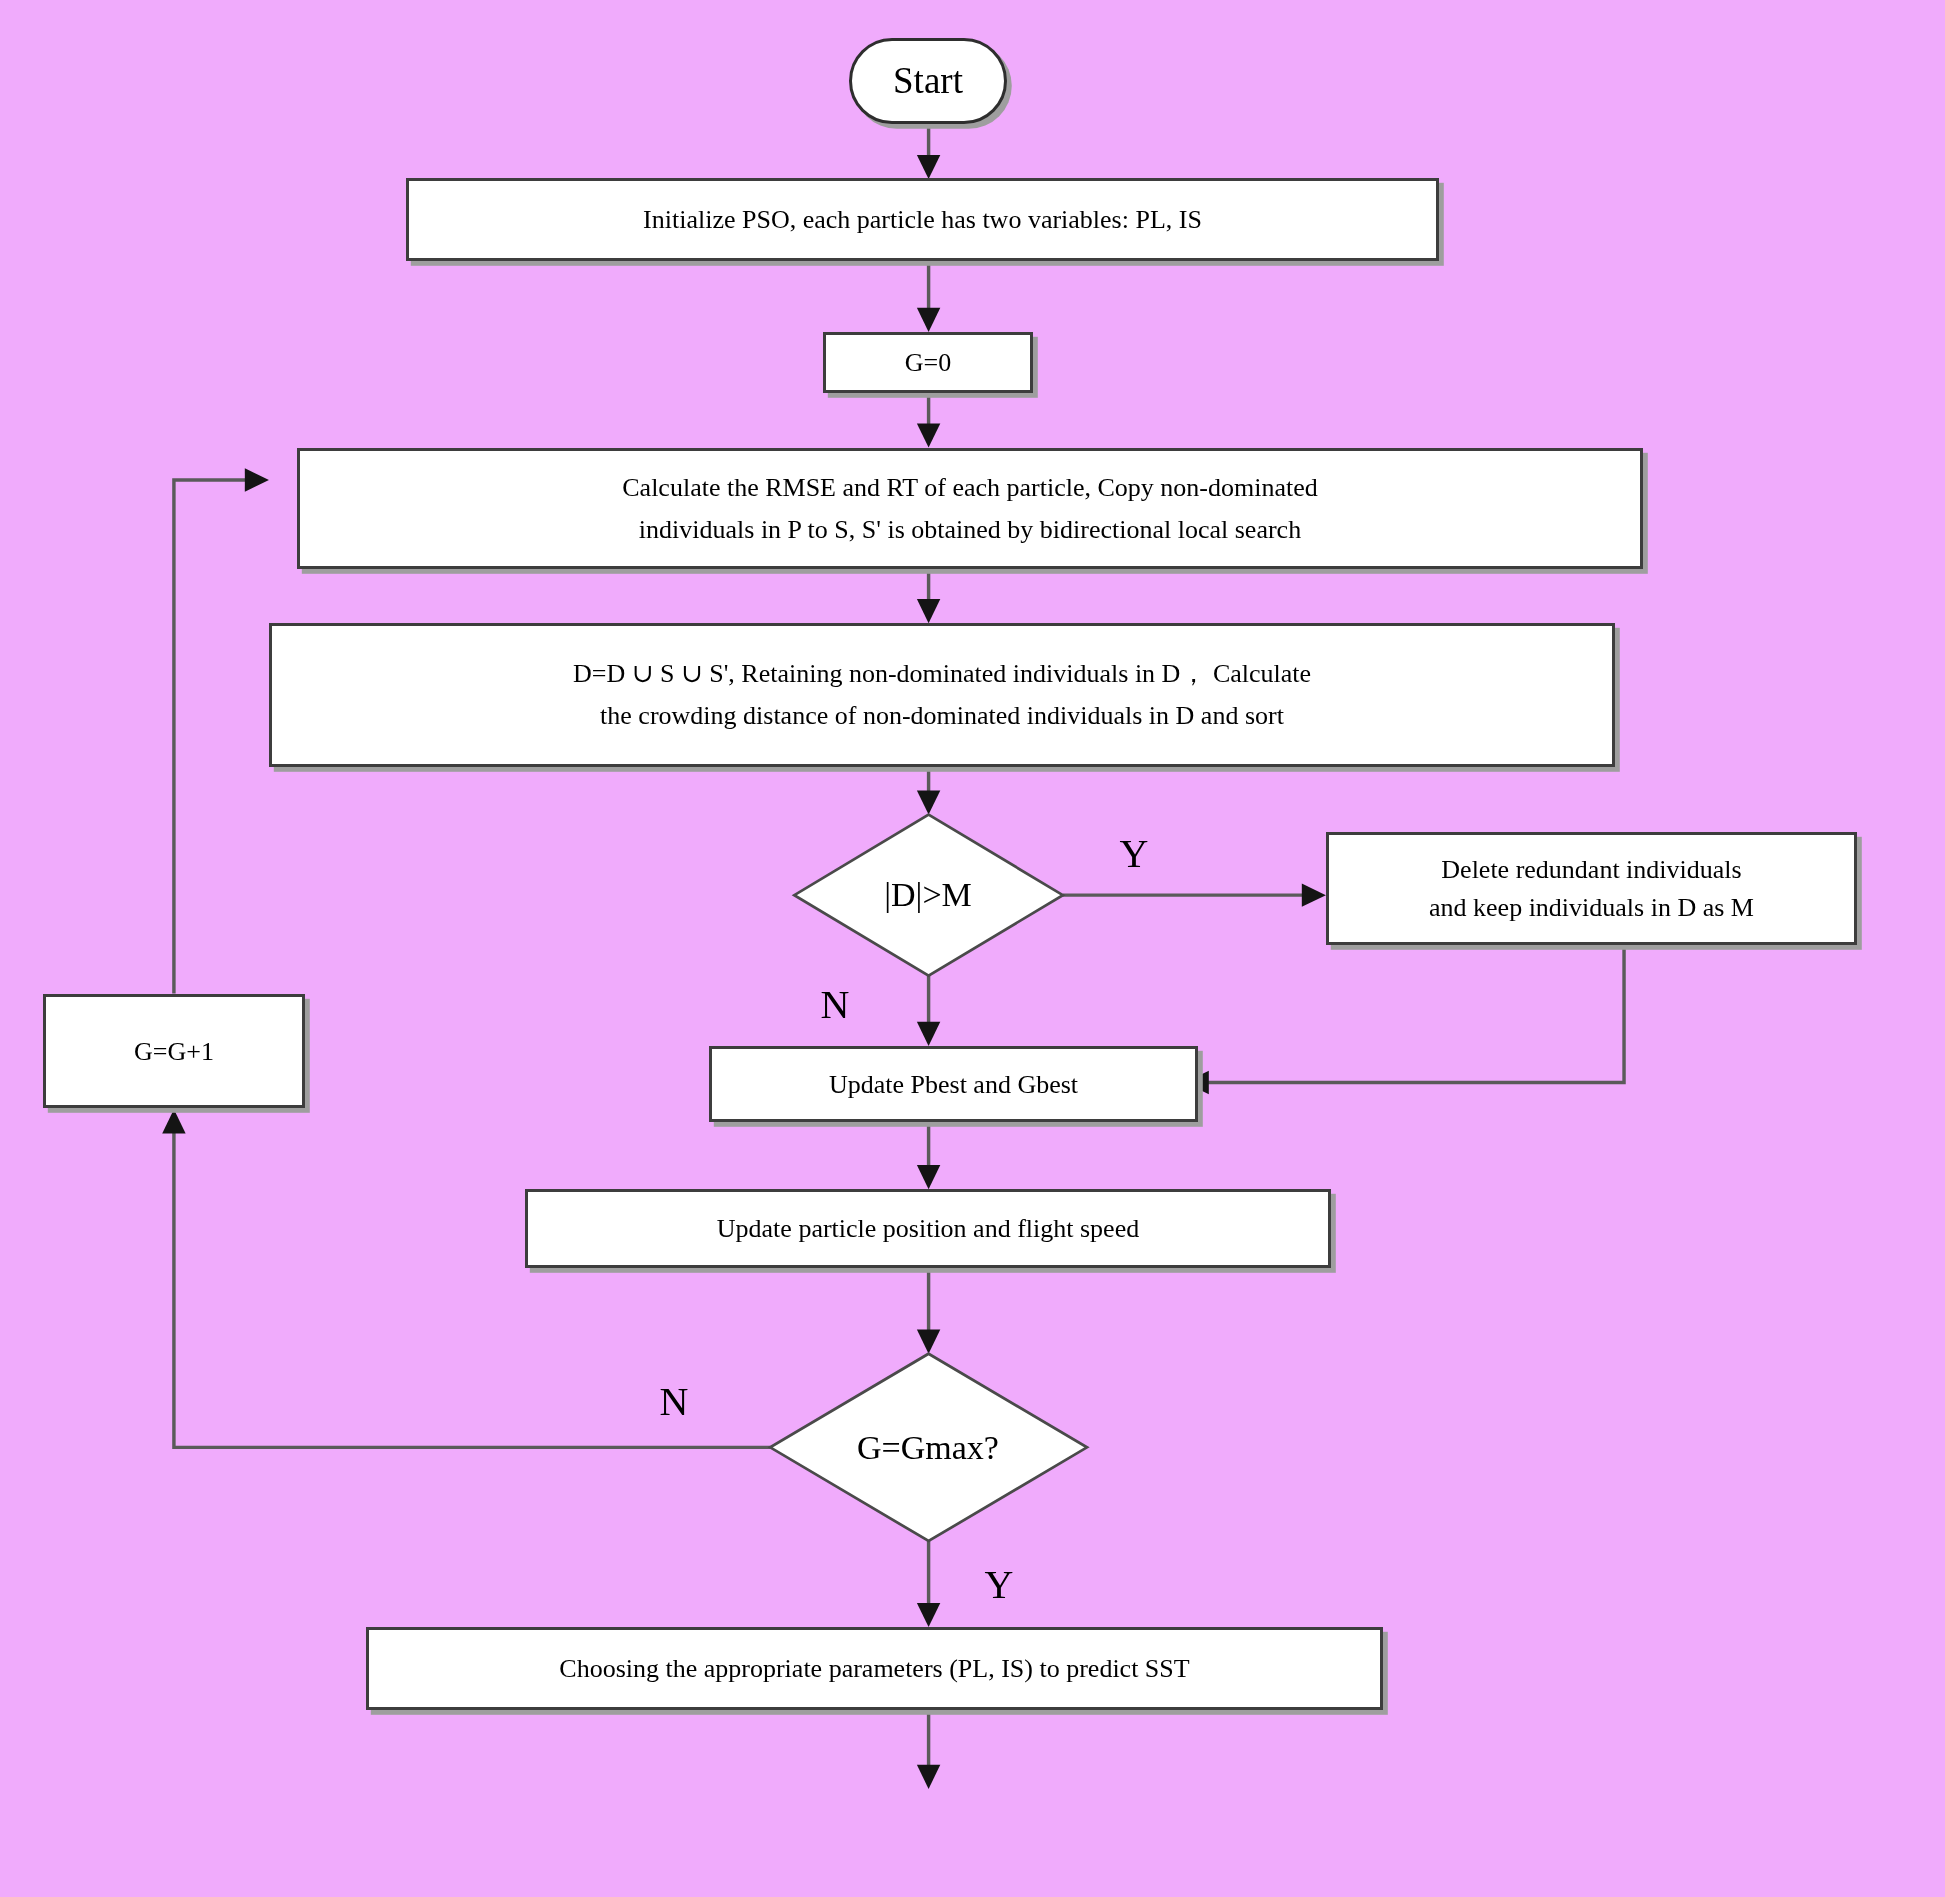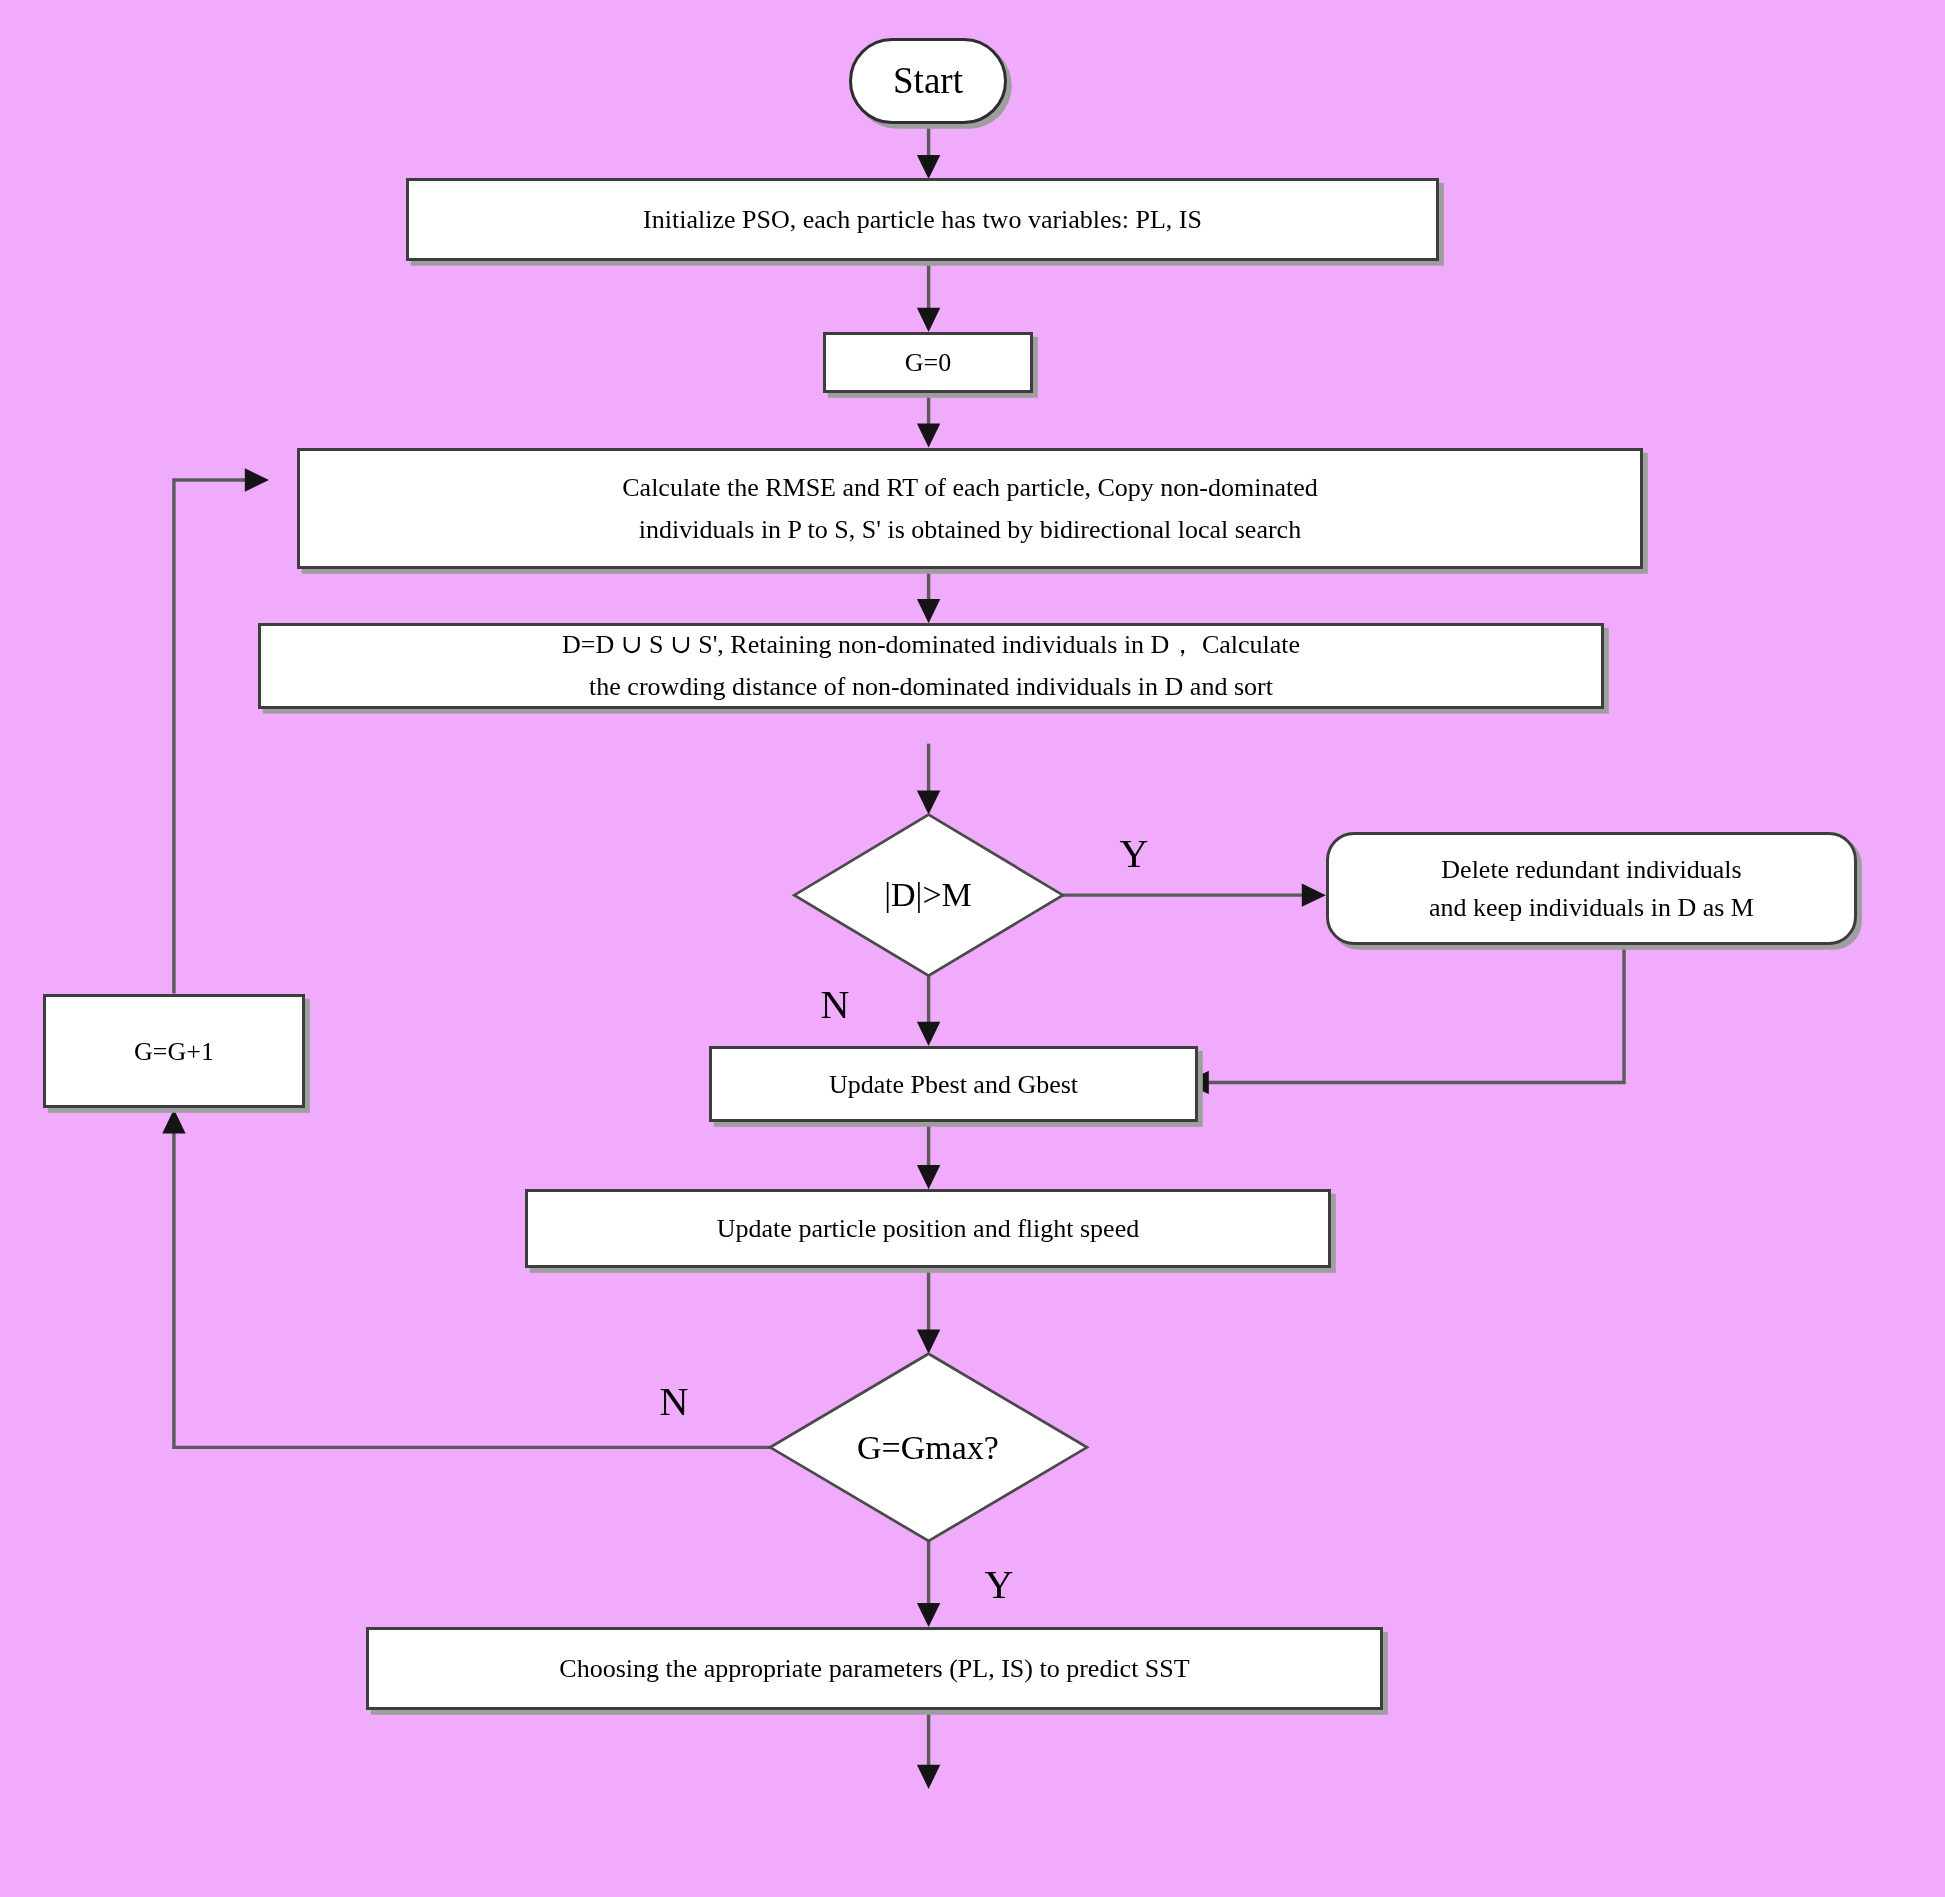--- a/index.html
+++ b/index.html
@@ -90,28 +90,28 @@
 
   <div class="node" style="left:823px;top:332px;width:210px;height:61px;">
     <span class="ln">G=0</span>
   </div>
 
   <div class="node" style="left:269px;top:448px;width:1346px;height:121px;line-height:1.6;margin-left:28px;">
     <span class="ln">Calculate the RMSE and RT of each particle, Copy non-dominated</span>
     <span class="ln">individuals in P to S, S' is obtained by bidirectional local search</span>
   </div>
 
-  <div class="node" style="left:258px;top:623px;width:1346px;height:86px;line-height:1.6;">
+  <div class="node" style="left:269px;top:623px;width:1346px;height:144px;line-height:1.6;">
     <span class="ln">D=D ∪ S ∪  S', Retaining non-dominated individuals in D，  Calculate</span>
     <span class="ln">the crowding distance of non-dominated individuals in D and sort</span>
   </div>
 
   <div class="dlabel" style="left:928px;top:895px;">|D|&gt;M</div>
 
-  <div class="node" style="left:1326px;top:832px;width:531px;height:113px;line-height:1.45;border-radius:28px;">
+  <div class="node" style="left:1326px;top:832px;width:531px;height:113px;line-height:1.45;">
     <span class="ln">Delete redundant individuals</span>
     <span class="ln">and keep individuals in D as M</span>
   </div>
 
   <div class="node" style="left:689px;top:1046px;width:489px;height:76px;margin-left:20px;">
     <span class="ln">Update Pbest  and Gbest</span>
   </div>
 
   <div class="node" style="left:43px;top:994px;width:262px;height:114px;text-align:right;">
     <span class="ln">G=G+1</span>

